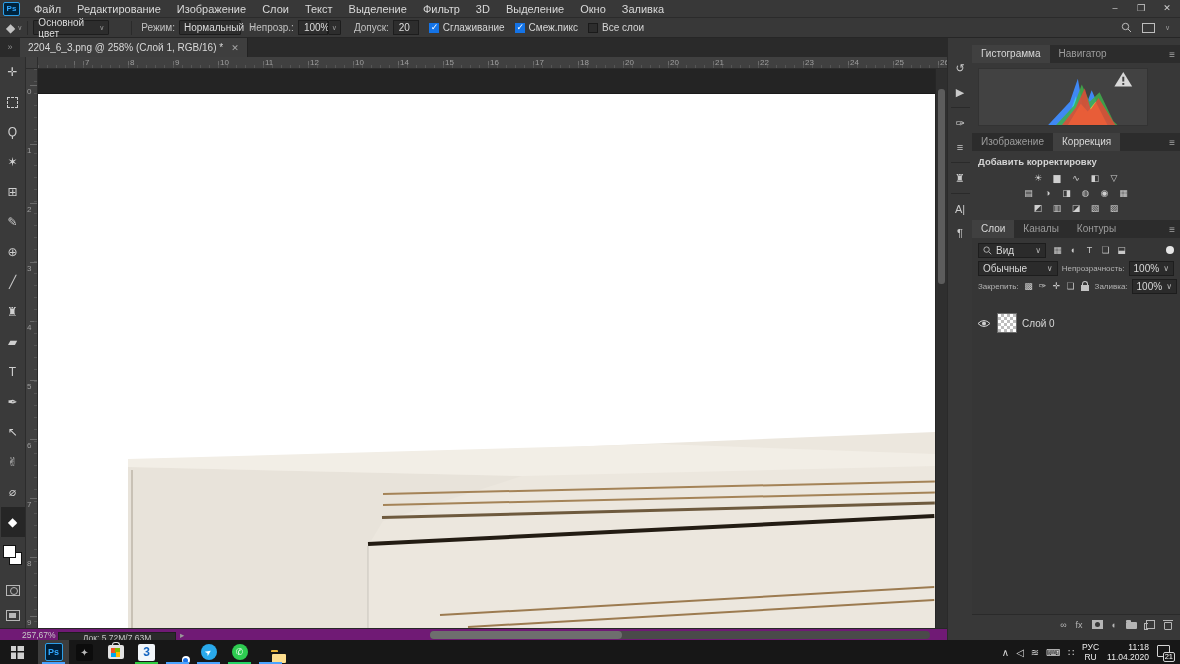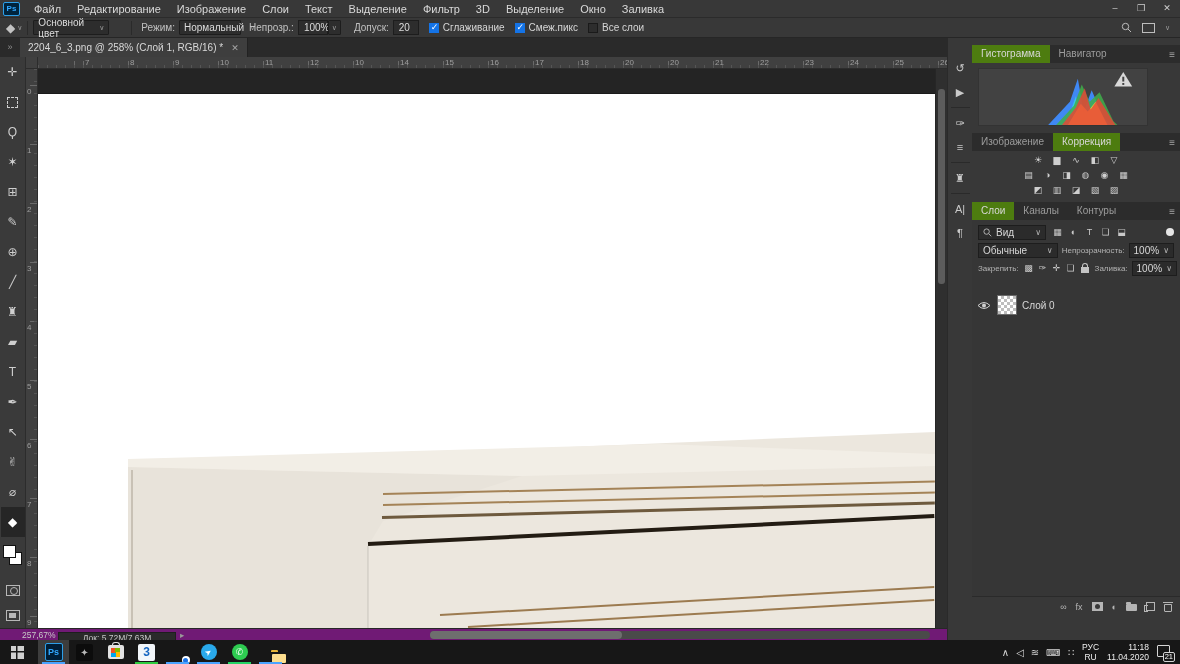--- a/index.html
+++ b/index.html
@@ -68,21 +68,21 @@
 #hscroll{position:absolute;left:430px;top:2px;width:500px;height:8px;background:#4a4a4a;border-radius:4px}
 #hthumb{position:absolute;left:0;top:0;width:192px;height:8px;background:#6e6e6e;border-radius:4px}
 
 #rail{left:947px;top:38px;width:25px;height:602px;background:#383838;border-left:1px solid #2a2a2a;display:flex;flex-direction:column;align-items:center;padding-top:18px}
 .rail-ic{width:25px;height:24px;display:flex;align-items:center;justify-content:center;font-size:11px;color:#cacaca}
 .rail-div{width:19px;height:1px;background:#2a2a2a;margin:3px 0}
 
 #panels{left:972px;top:38px;width:208px;height:602px;background:#383838}
 .ptabs{height:18px;background:#2c2c2c;display:flex;align-items:flex-end;position:relative}
 .ptab{padding:0 9px;height:18px;line-height:18px;font-size:10px;color:#9c9c9c}
-.ptab.active{background:#4d7c0f;color:#d8d8d8}
+.ptab.active{background:#404040;color:#d8d8d8}
 .burger{position:absolute;right:5px;top:4px;font-size:10px;color:#a5a5a5}
 #hist-plot{margin:5px 6px;width:170px;height:58px;background:#424242;border:1px solid #333}
 #adj-heading{font-size:9.5px;color:#d4d4d4;font-weight:bold;padding:5px 6px 2px}
 .adj-row{display:flex;justify-content:center;gap:5px;margin-top:3px}
 .adj-ic{width:14px;height:12px;display:flex;align-items:center;justify-content:center;font-size:9px;color:#cfcfcf}
 
 #layers-body{background:#363636}
 .lrow{display:flex;align-items:center;height:18px;padding:0 6px;font-size:10px;gap:4px}
 .mini-dd{height:15px;background:#2b2b2b;border:1px solid #1d1d1d;display:flex;align-items:center;padding:0 4px;gap:4px;color:#d8d8d8}
 .tiny{font-size:8px;color:#b3b3b3}
@@ -358,20 +358,21 @@
   </div>
 
   <div class="ptabs">
     <div style="display:flex">
         <span class="ptab">Изображение</span>
         <span class="ptab active">Коррекция</span>
       </div>
     <span class="burger">≡</span>
   </div>
   <div style="padding-bottom:6px">
+    <div id="adj-heading">Добавить корректировку</div>
     <div class="adj-row">
         <span class="adj-ic">☀</span>
         <span class="adj-ic">▆</span>
         <span class="adj-ic">∿</span>
         <span class="adj-ic">◧</span>
         <span class="adj-ic">▽</span>
       </div>
     <div class="adj-row">
         <span class="adj-ic">▤</span>
         <span class="adj-ic">◑</span>

